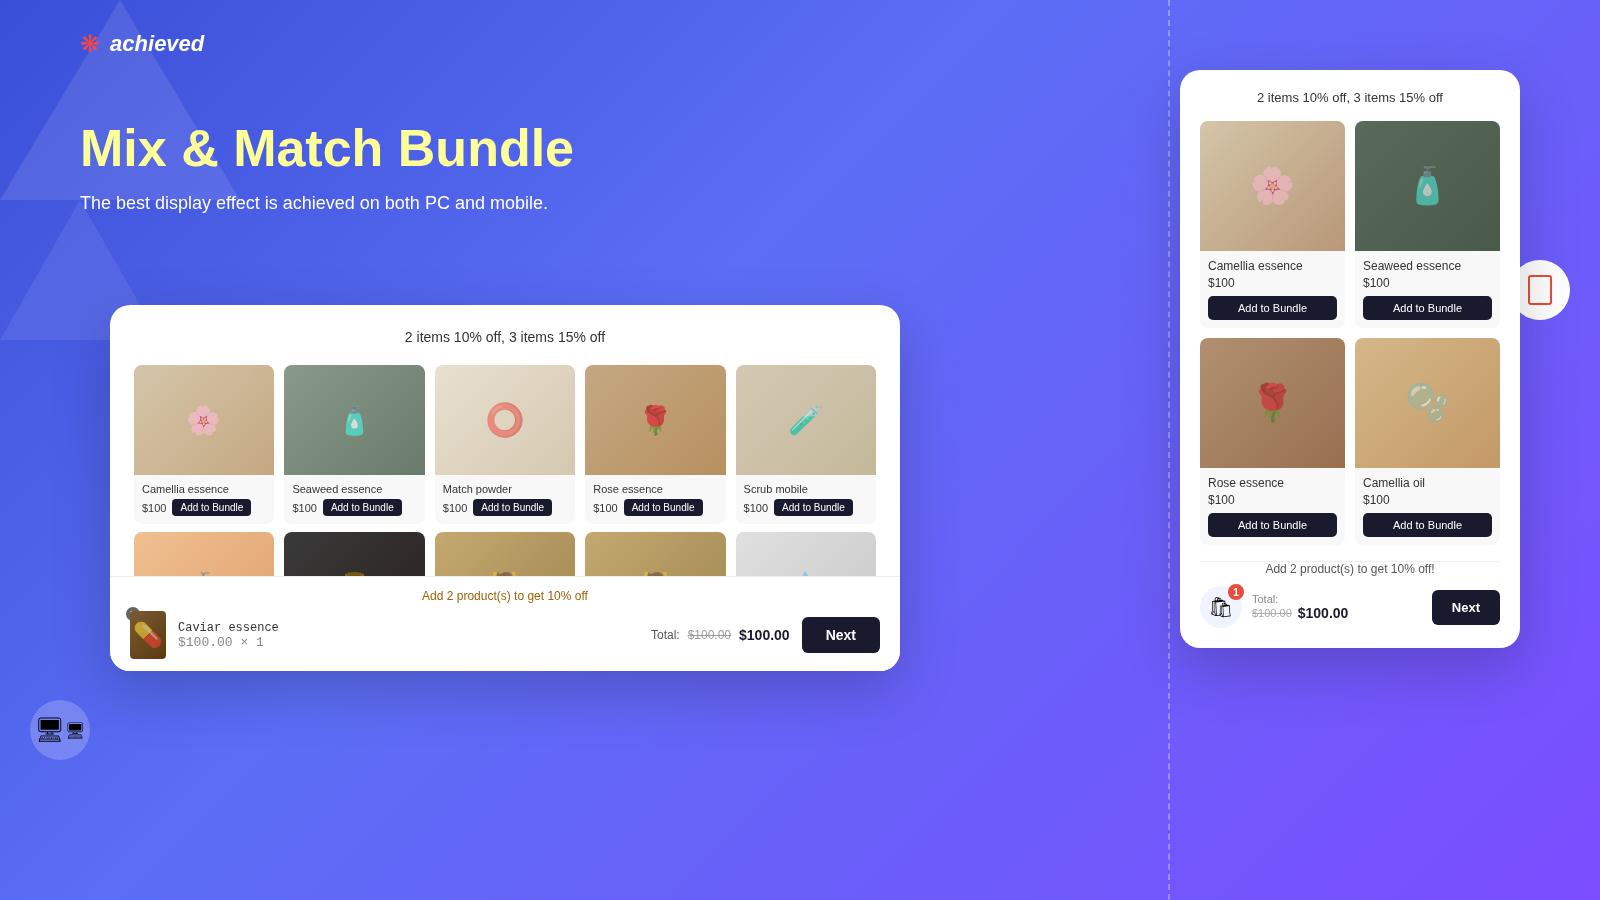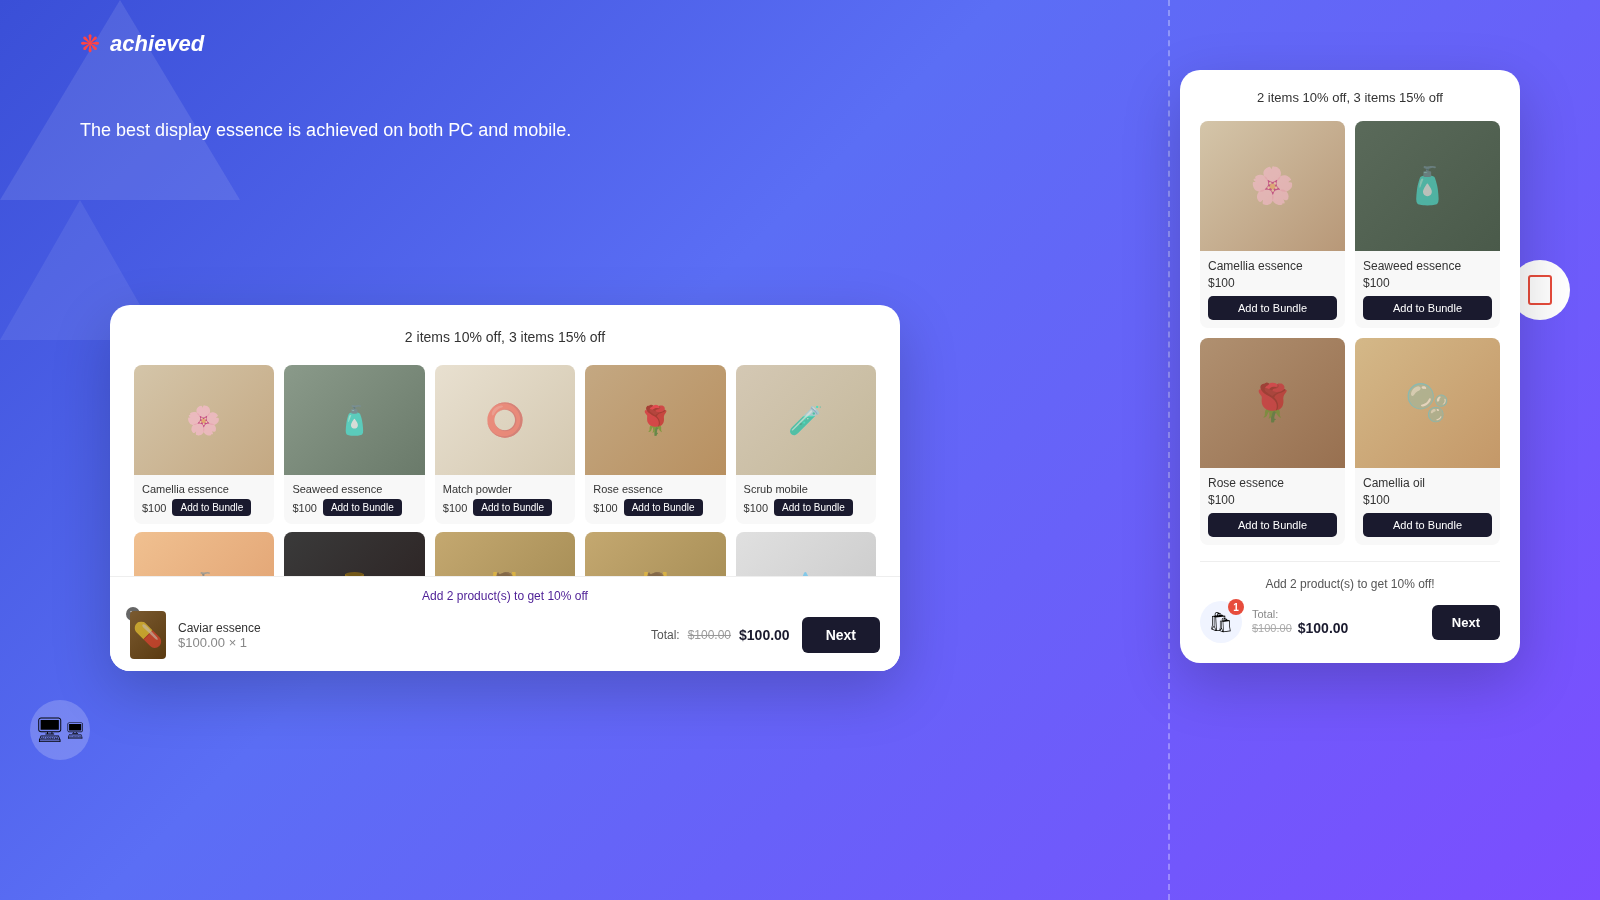--- a/index.html
+++ b/index.html
@@ -182,21 +182,21 @@
       left: 0;
       right: 0;
       background: #ffffff;
       border-top: 1px solid #eee;
       border-radius: 0 0 20px 20px;
       padding: 12px 20px;
     }
     .bottom-bar-top {
       text-align: center;
       font-size: 12px;
-      color: #4c1d95;
+      color: #a16207;
       margin-bottom: 8px;
     }
     .bottom-bar-content {
       display: flex;
       align-items: center;
       gap: 12px;
     }
     .cart-thumb {
       width: 36px;
       height: 48px;
@@ -213,20 +213,21 @@
       background: #666;
       border-radius: 50%;
       display: flex;
       align-items: center;
       justify-content: center;
       font-size: 9px;
       color: white;
     }
     .cart-item-info {
       flex: 1;
+      font-family: Liberation Mono, monospace;
     }
     .cart-item-name {
       font-size: 12px;
       color: #333;
       font-weight: 500;
     }
     .cart-item-detail {
       font-size: 13px;
       color: #888;
     }
@@ -312,21 +313,21 @@
       background: #1a1a2e;
       color: white;
       border: none;
       border-radius: 5px;
       padding: 6px;
       font-size: 11px;
       cursor: pointer;
     }
     .mobile-bottom {
       border-top: 1px solid #eee;
-      padding-top: 15px;
+      padding-top: 0;
     }
     .mobile-add-msg {
       text-align: center;
       font-size: 12px;
       color: #555;
       margin-bottom: 10px;
     }
     .mobile-cart-row {
       display: flex;
       align-items: center;
@@ -602,21 +603,22 @@
 <div class="bg-triangle-1"></div>
 <div class="bg-triangle-2"></div>
 <div class="dashed-vertical"></div>
 
 <div class="header">
   <span class="logo-icon">❋</span>
   <span class="logo-text">achieved</span>
 </div>
 
 <div class="hero-section">
-  <p class="hero-subtitle">The best display essence is achieved on both PC and mobile.</p>
+  <h1 class="hero-title">Mix &amp; Match Bundle</h1>
+  <p class="hero-subtitle">The best display effect is achieved on both PC and mobile.</p>
 </div>
 
 <div class="device-left">
   <span>🖥</span>
 </div>
 
 <div class="device-right">
   <div class="device-right-inner"></div>
 </div>
 

